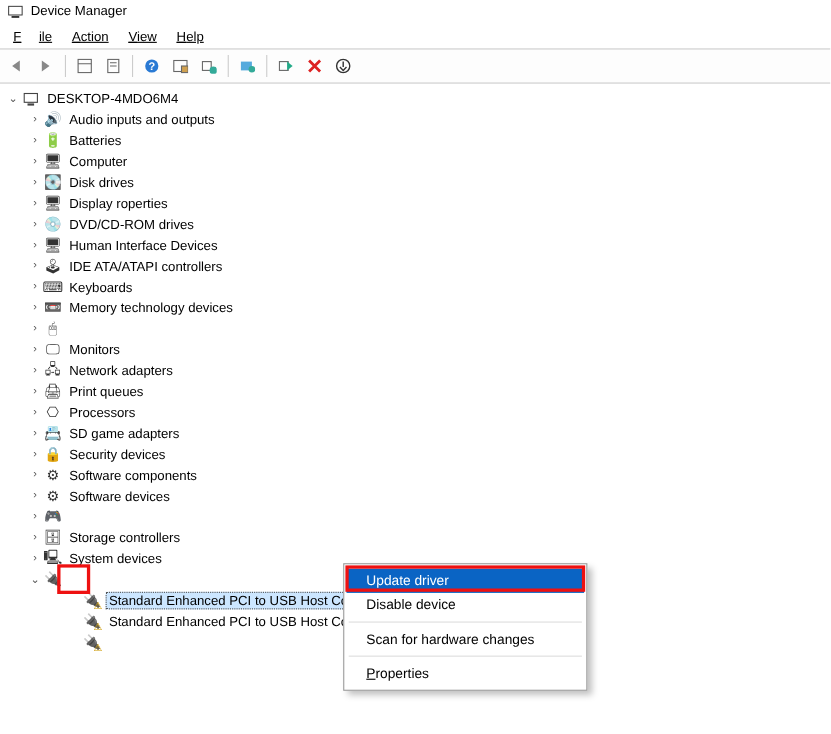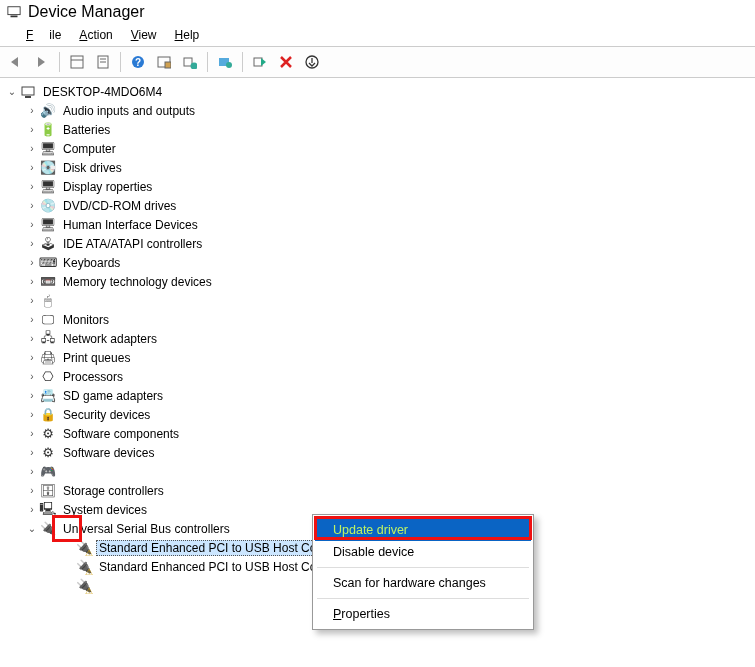--- a/index.html
+++ b/index.html
@@ -9,33 +9,33 @@
     padding: 0;
     background: #fff;
     color: #000;
     width: 755px;
     height: 667px;
     position: relative;
     overflow: hidden;
   }
   .titlebar {
     display: flex;
-    align-items: center;
     padding: 3px 6px;
-    font-size: 16px;
+    font-size: 12px;
     gap: 6px;
   }
   .titlebar .icon {
     width: 16px; height: 16px;
     display:inline-flex;align-items:center;justify-content:center;
   }
   .menubar {
     display: flex;
     gap: 2px;
-    padding: 2px 18px;
+    padding: 2px 4px;
+    text-decoration: underline;
   }
   .menubar span {
     padding: 2px 8px;
     cursor: default;
   }
   .menubar span u { text-decoration: underline; }
   .toolbar {
     display: flex;
     align-items: center;
     gap: 2px;
@@ -102,21 +102,21 @@
     padding:4px 2px;
     font-size:12.5px;
     width:216px;
   }
   .ctxmenu .item {
     padding:4px 18px;
     cursor:default;
   }
   .ctxmenu .item.hl {
     background:#0a64c4;
-    color:#bef264;
+    color:#ffffff;
   }
   .ctxmenu .div {
     height:1px;background:#ddd;margin:4px 2px;
   }
   .ctxmenu .item b { font-weight:normal; }
   .warn-overlay {
     position:relative;
   }
   .warn-overlay::after{
     content:"⚠";
@@ -336,21 +336,20 @@
         <span class="label">Storage controllers</span>
       </div>
       <div class="row indent1">
         <span class="chev">›</span>
         <span class="node-icon">🖳</span>
         <span class="label">System devices</span>
       </div>
       <div class="row indent1">
         <span class="chev">⌄</span>
         <span class="node-icon">🔌</span>
-        <span class="label">Universal Serial Bus controllers</span>
       </div>
       <div class="row indent2 selected">
         <span class="chev spacer">›</span>
         <span class="node-icon warn-overlay">🔌</span>
         <span class="label">Standard Enhanced PCI to USB Host Controller</span>
       </div>
       <div class="row indent2">
         <span class="chev spacer">›</span>
         <span class="node-icon warn-overlay">🔌</span>
         <span class="label">Standard Enhanced PCI to USB Host Cont</span>

